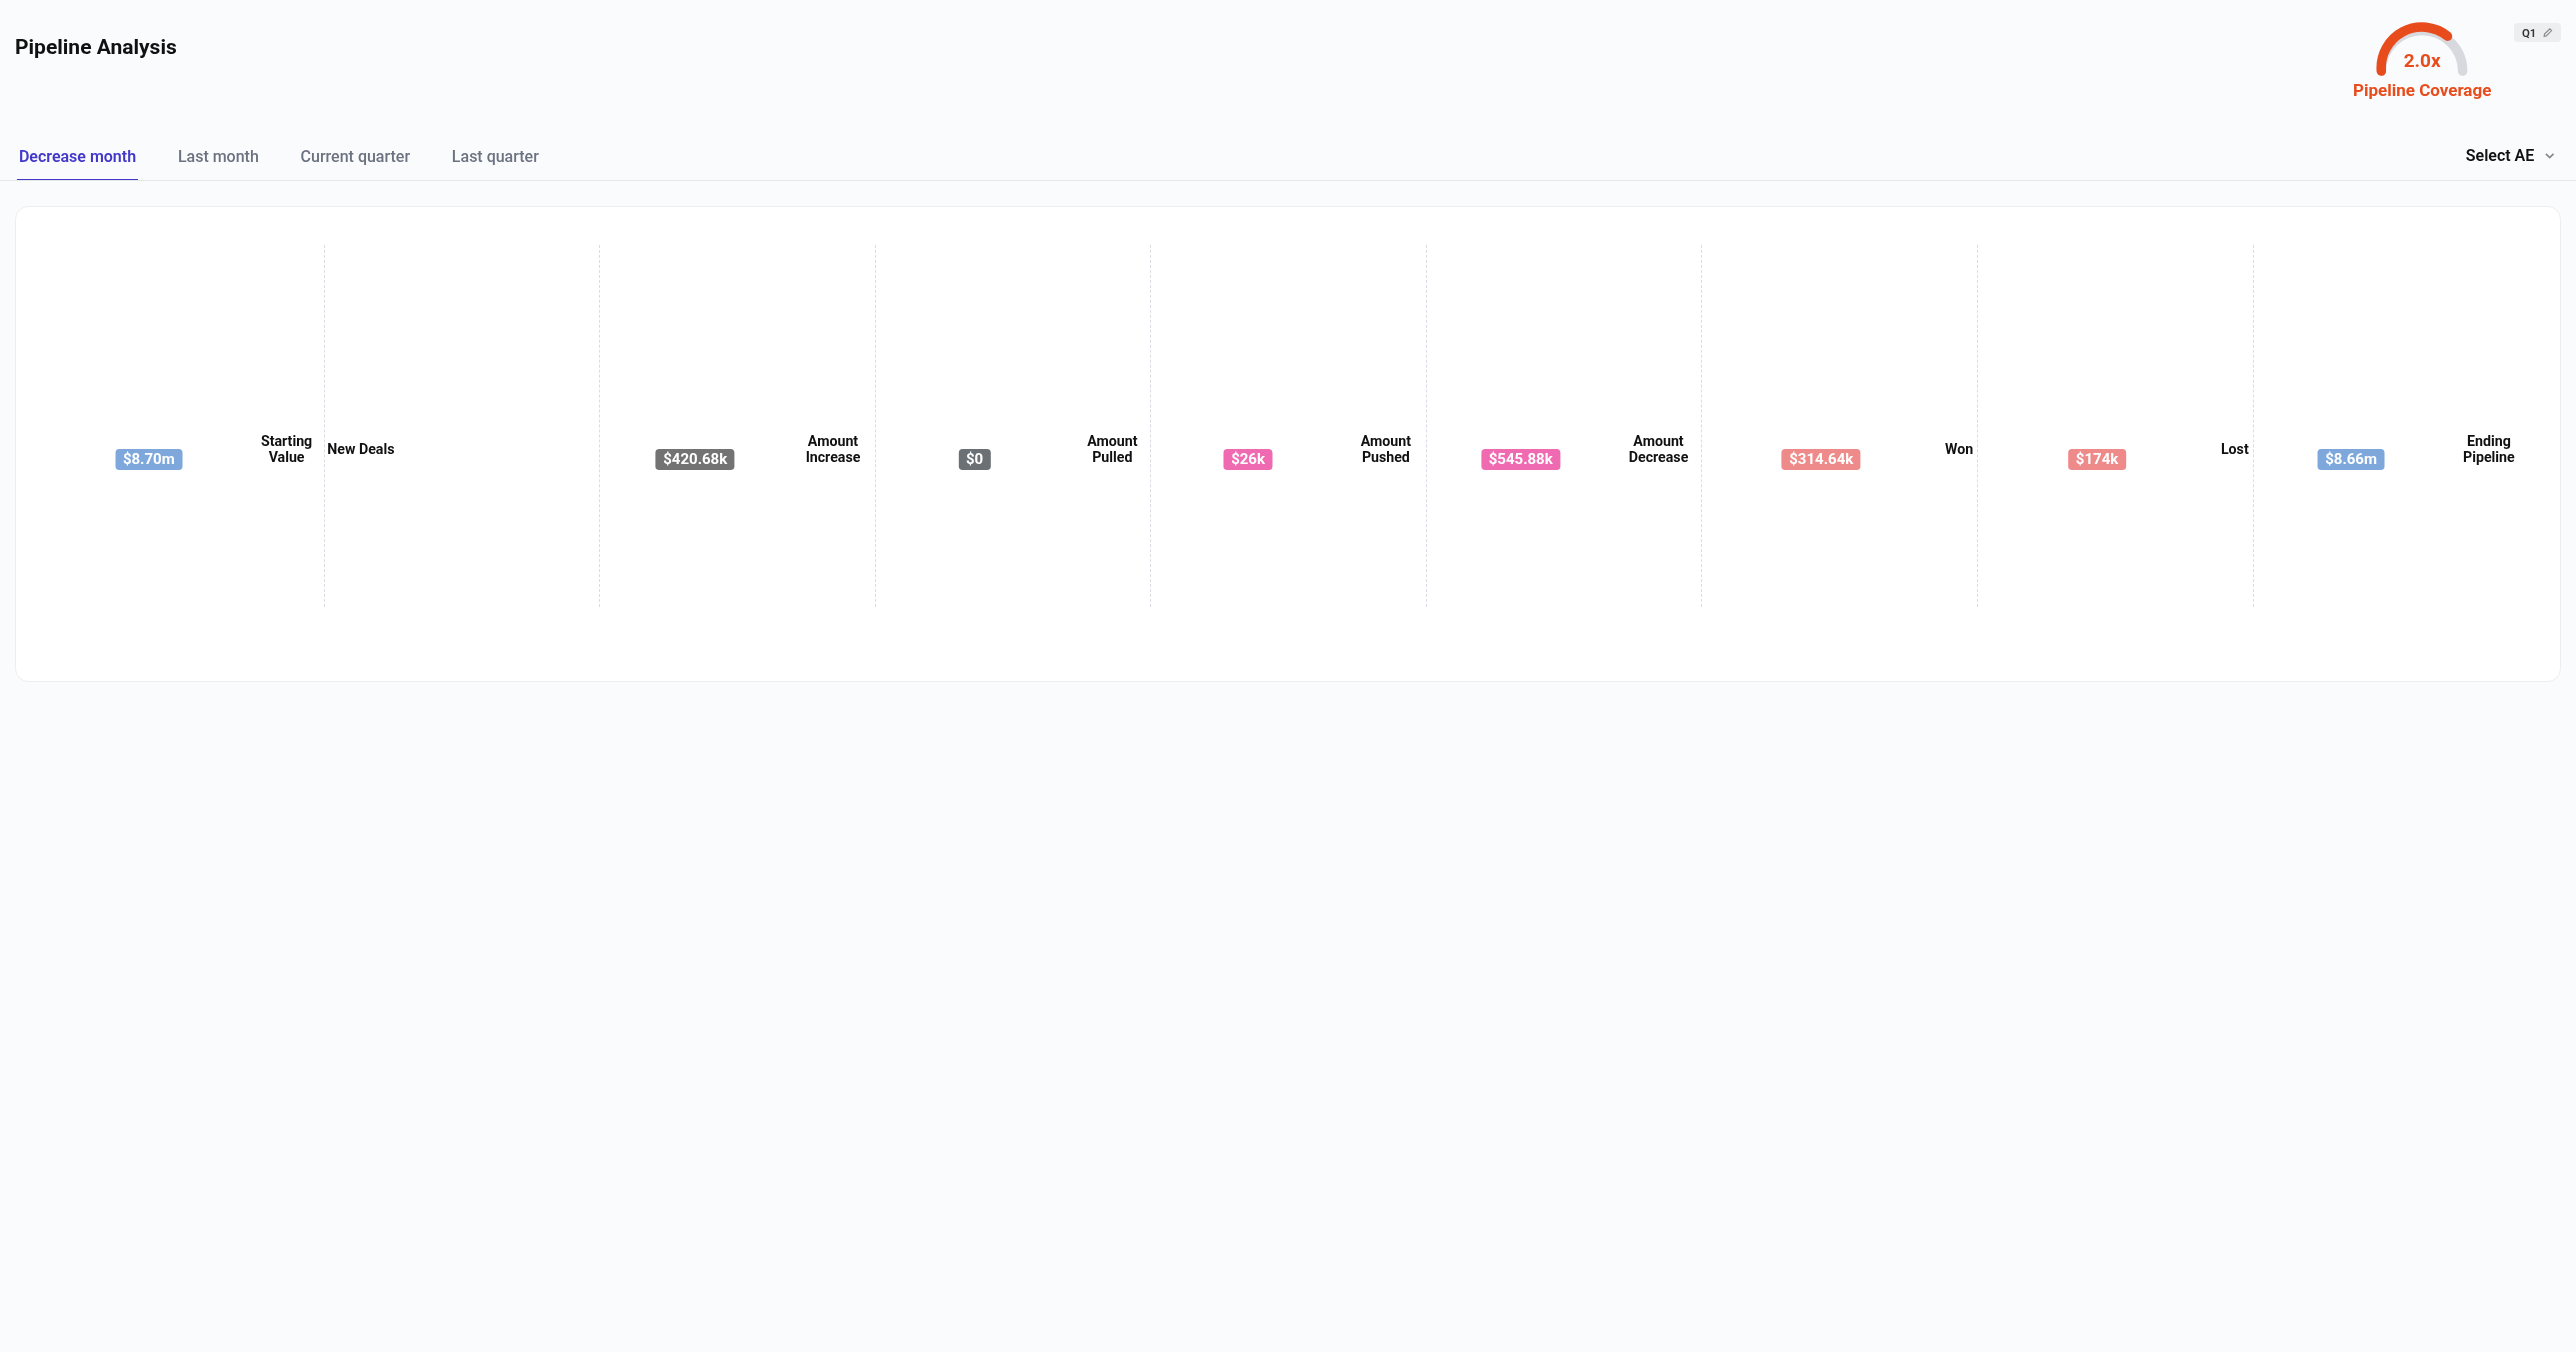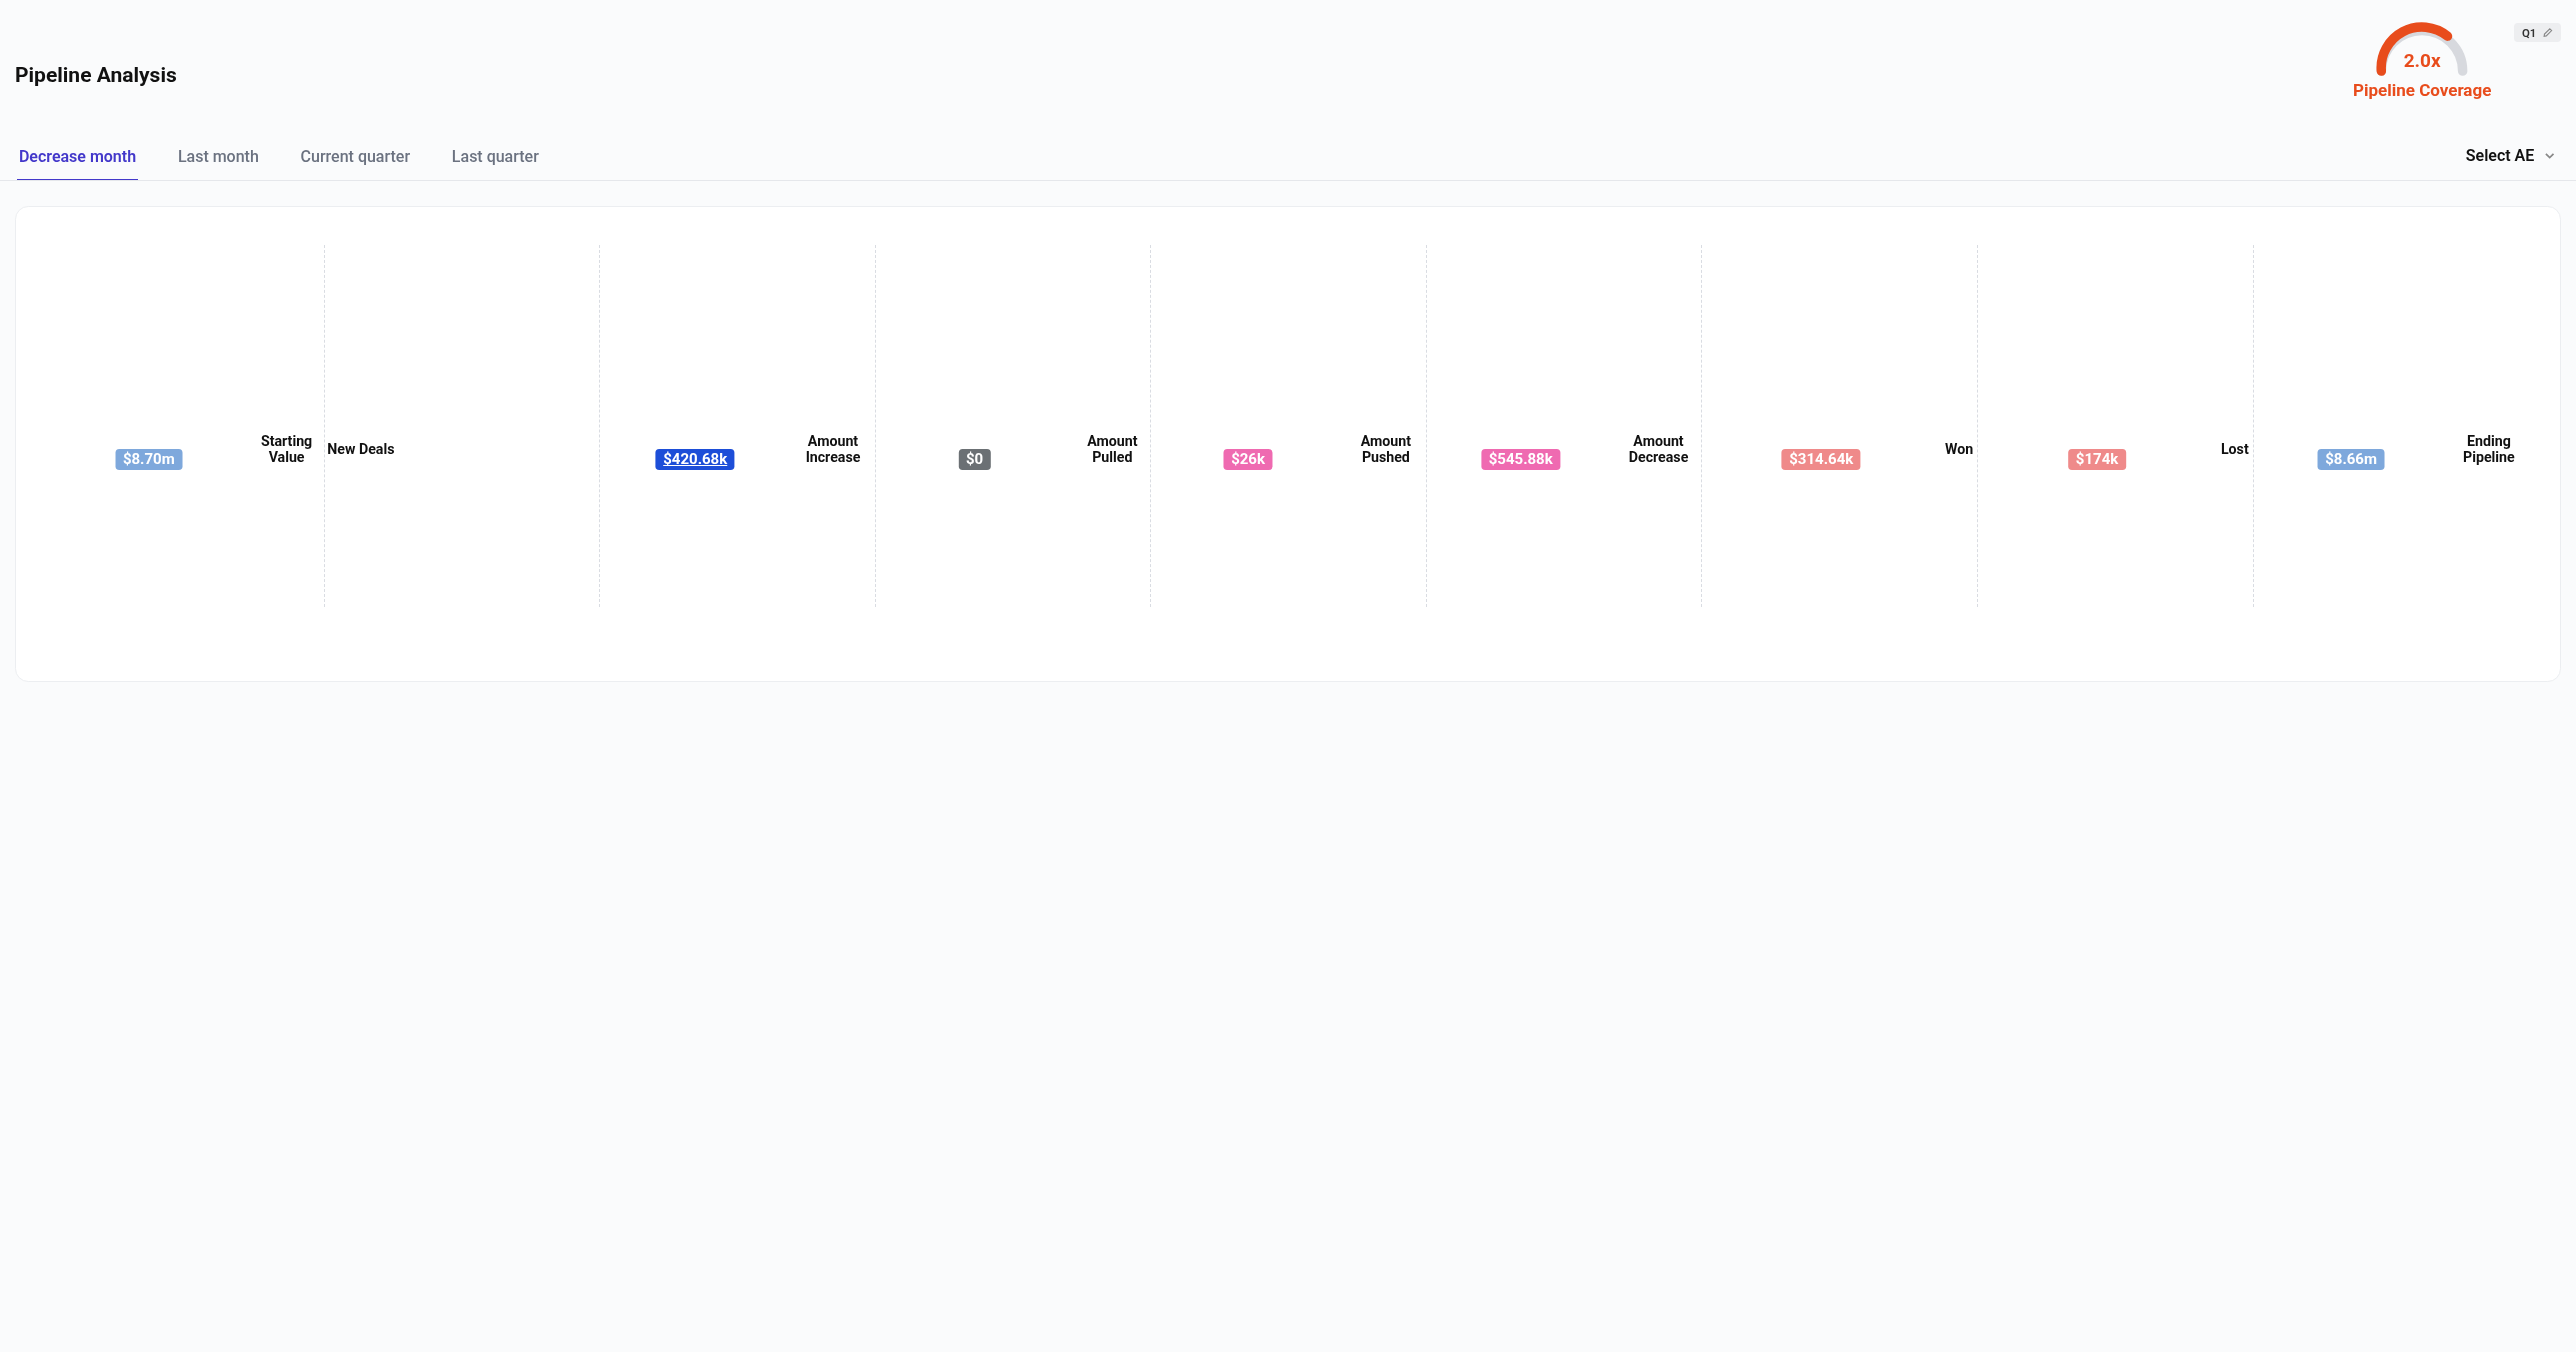--- a/index.html
+++ b/index.html
@@ -17,21 +17,21 @@
   .header-row {
     display: flex;
     align-items: flex-start;
     justify-content: space-between;
     margin-bottom: 38px;
   }
   .page-title {
     font-size: 21px;
     font-weight: 700;
     color: #111;
-    margin-top: 44px;
+    margin-top: 16px;
   }
   .coverage-wrap {
     display: flex;
     align-items: flex-start;
     gap: 23px;
   }
   .gauge-block {
     display: flex;
     flex-direction: column;
     align-items: center;
@@ -234,21 +234,21 @@
             <div class="value-badge" style="background: rgb(126, 168, 220); top: 0%;">$8.70m</div>
           </div>
           <div class="axis-label">Starting Value</div>
         </div>
         <div class="col">
           <div class="axis-label">New Deals</div>
         </div>
         <div class="col">
           <div class="plot">
             <div class="bar" style="top: 7.5%; height: 4.4%; background: rgb(162, 207, 109);"></div>
-            <div class="value-badge" style="background: #1d4ed8; top: 0%; text-decoration: underline;">$420.68k</div>
+            <div class="value-badge" style="background: #737373; top: 0%;">$420.68k</div>
           </div>
           <div class="axis-label">Amount Increase</div>
         </div>
         <div class="col">
           <div class="plot">
             <div class="bar" style="top: 7.5%; height: 0.3%; background: rgb(107, 112, 116);"></div>
             <div class="value-badge" style="background: rgb(107, 112, 116); top: 0%;">$0</div>
           </div>
           <div class="axis-label">Amount Pulled</div>
         </div>

